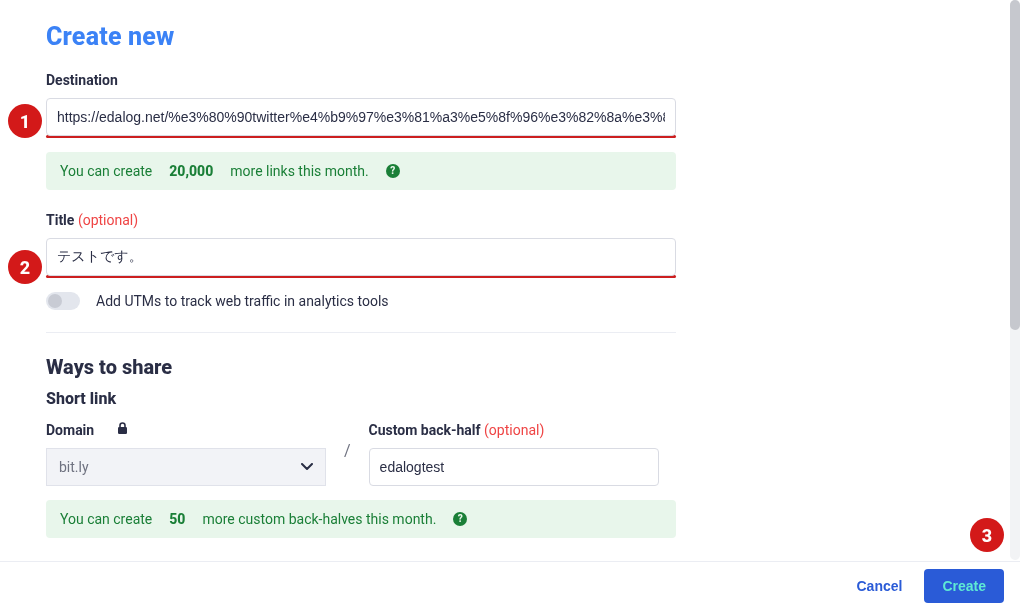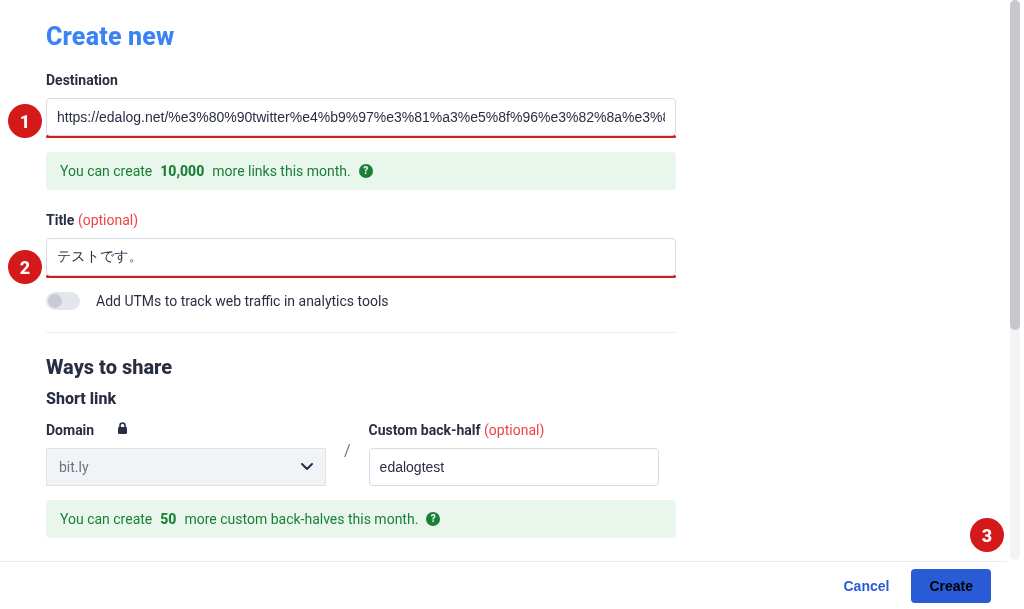--- a/index.html
+++ b/index.html
@@ -12,21 +12,21 @@
   .optional { font-weight: 400; color: #ef4444; }
   .text-input {
     width: 100%; height: 38px; border: 1px solid #d9dbe3; border-radius: 4px;
     padding: 0 10px; font-size: 14px; color: #2a2e45; outline: none; background: #fff;
   }
   .text-input::placeholder { color: #9aa0ad; }
   .field-block { margin-bottom: 14px; }
 
   .notice {
     width: 100%; min-height: 38px; background: #e8f6eb; border-radius: 4px;
-    padding: 10px 14px; color: #1a7f37; font-size: 14px; display: flex; align-items: center; gap: 8px;
+    padding: 10px 14px; color: #1a7f37; font-size: 14px; display: flex; align-items: center; gap: 17px;
   }
   .notice strong { font-weight: 800; }
   .info-icon {
     display: inline-flex; align-items: center; justify-content: center;
     width: 14px; height: 14px; border-radius: 50%; background: #1a7f37; color: #e8f6eb;
     font-size: 10px; font-weight: 800; line-height: 1;
   }
 
   
   .underline-red { height: 3px; background: #cc1f1f; border-radius: 2px; margin-top: -1px; }
@@ -58,30 +58,30 @@
     width: 100%; height: 38px; border: 1px solid #e0e2ea; background: #f2f3f7; border-radius: 0;
     display: flex; align-items: center; justify-content: space-between; padding: 0 12px;
     font-size: 14px; color: #6f7280; cursor: default;
   }
   .chevron { font-size: 12px; color: #2a2e45; }
 
   .notice-lower { margin-top: 14px; }
 
   
   .footer {
-    position: absolute; left: 0; right: 17px; bottom: 0; height: 48px;
+    position: absolute; left: 0; right: 4px; bottom: 0; height: 48px;
     border-top: 1px solid #ebedf3; display: flex; align-items: center; justify-content: flex-end;
     padding: 0 16px; gap: 8px; background: #fff;
   }
   .btn-cancel {
     background: transparent; border: none; color: #2a5bd7; font-size: 14px; font-weight: 700;
     padding: 8px 14px; cursor: pointer;
   }
   .btn-primary {
-    background: #2a5bd7; color: #000000; border: none; border-radius: 4px;
+    background: #2a5bd7; color: #5eead4; border: none; border-radius: 4px;
     padding: 9px 18px; font-size: 14px; font-weight: 700; cursor: pointer;
   }
 
   
   .faux-scroll-track { position: absolute; right: 4px; top: 0; width: 10px; height: 560px; background: #f2f3f5; border-radius: 5px; }
   .faux-scroll-thumb { position: absolute; right: 4px; top: 0; width: 10px; height: 330px; background: #c6c8ce; border-radius: 5px; }
 
   
   .badge {
     position: absolute; width: 34px; height: 34px; border-radius: 50%;
@@ -101,21 +101,21 @@
     <h1 class="page-title">Create new</h1>
 
     <div class="field-block">
       <div class="field-label">Destination</div>
       <input class="text-input" type="text" value="https://edalog.net/%e3%80%90twitter%e4%b9%97%e3%81%a3%e5%8f%96%e3%82%8a%e3%80%9" style="">
       <div class="underline-red"></div>
     </div>
 
     <div class="notice">
       <span>You can create </span>
-      <strong>10,000</strong>
+      <strong>20,000</strong>
       <span> more links this month.</span>
       <span class="info-icon">?</span>
     </div>
 
     <div style="height:22px"></div>
 
     <div class="field-block">
       <div class="field-label">
         <span>Title</span>
         <span class="optional">(optional)</span>

